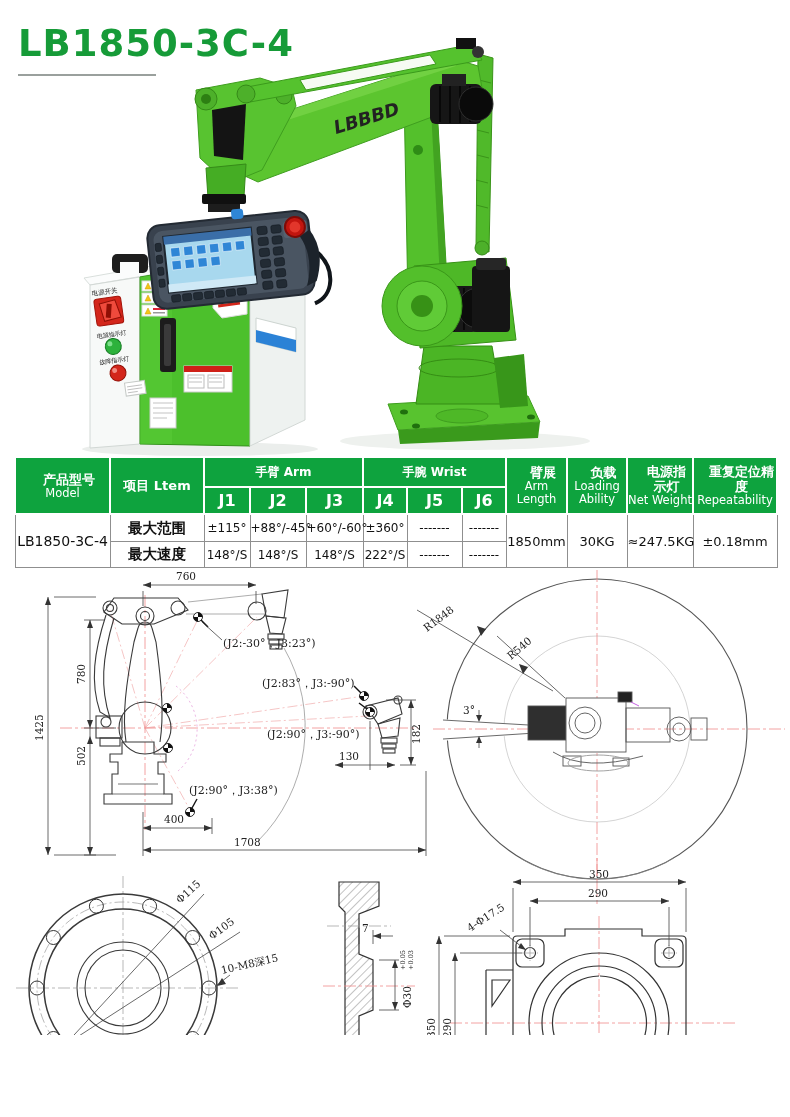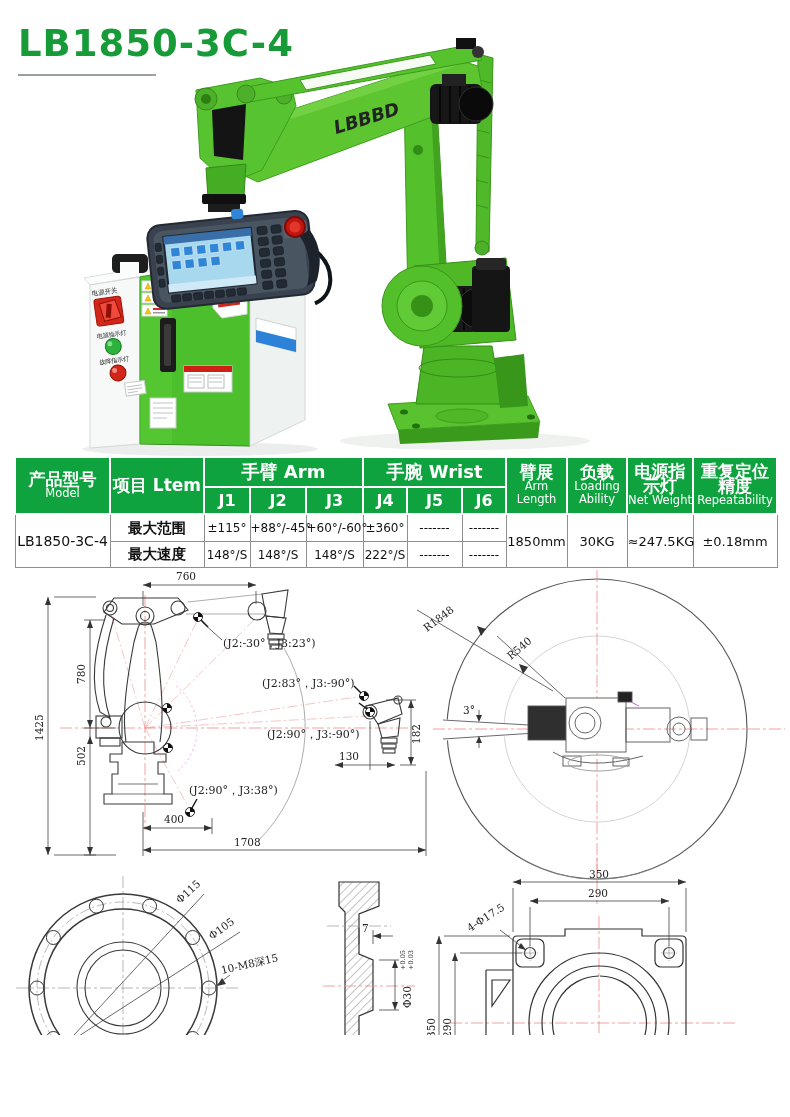--- a/index.html
+++ b/index.html
@@ -7,24 +7,24 @@
         font-family:"DejaVu Sans","Liberation Sans",sans-serif;}
   .title{position:absolute;left:18px;top:22px;font-size:37px;font-weight:bold;
          color:#169b38;letter-spacing:1px;}
   .title-underline{position:absolute;left:18px;top:74px;width:138px;height:2px;background:#9aa09d;}
   .hero,.dwg{position:absolute;}
   
   .spec-wrap{position:absolute;left:14px;top:456px;width:762px;}
   table.spec{border-collapse:collapse;width:762px;table-layout:fixed;}
   table.spec th{background:#0ea33e;color:#fff;border:2px solid #fff;font-weight:bold;padding:0;}
   table.spec td{border:1px solid #8f8f8f;color:#111;text-align:center;padding:0;background:#fff;}
-  .th-zh{font-size:17px;line-height:15px;}
+  .th-zh{font-size:13px;line-height:15px;margin-left:13px;}
   .th-en{font-size:11.5px;font-weight:normal;line-height:13px;}
   .th-j{font-size:16px;}
-  .grp{font-size:18px;}
+  .grp{font-size:12px;}
   .cell-model{font-size:14px;}
   .cell-item{font-size:14.5px;font-weight:bold;margin-top:47px;}
   .cell-val{font-size:12px;}
   .cell-big{font-size:13px;}
   td.r1{height:26px;} td.r2{height:25px;}
   
   svg{overflow:visible;}
   svg text{font-family:"DejaVu Serif","Liberation Serif",serif;fill:#222;}
   .out{fill:none;stroke:#3a3a3a;stroke-width:1.1;}
   .out2{fill:none;stroke:#3a3a3a;stroke-width:1.5;}

